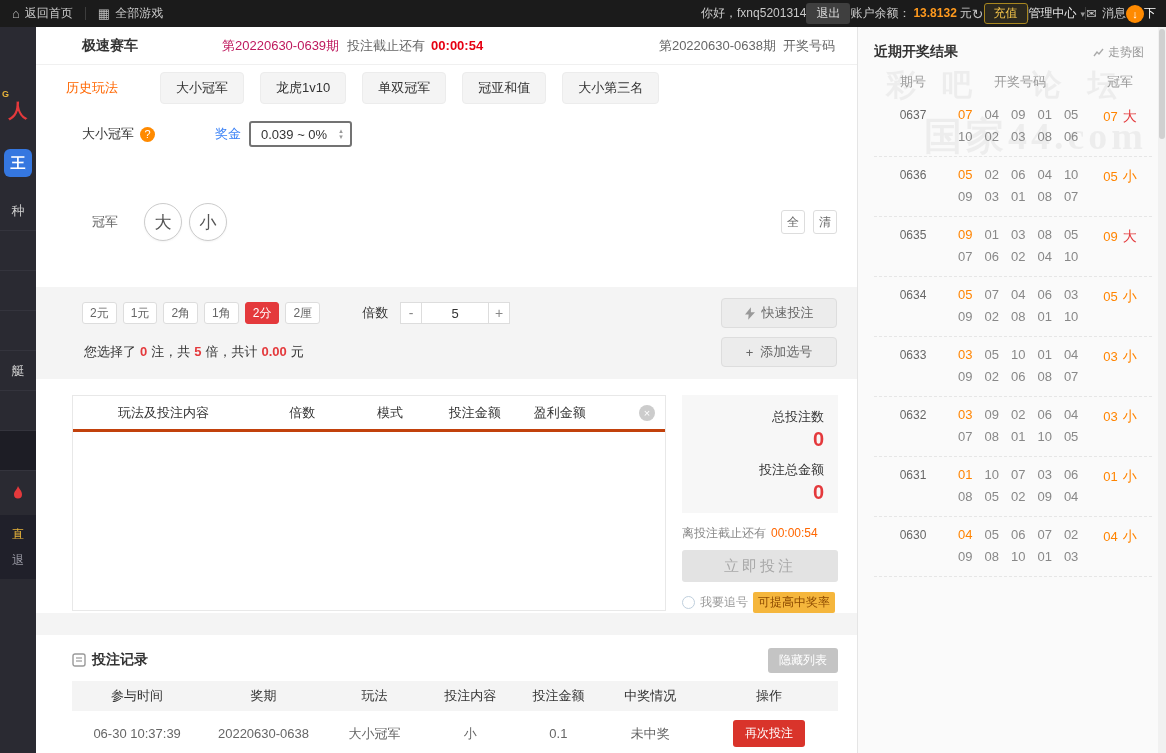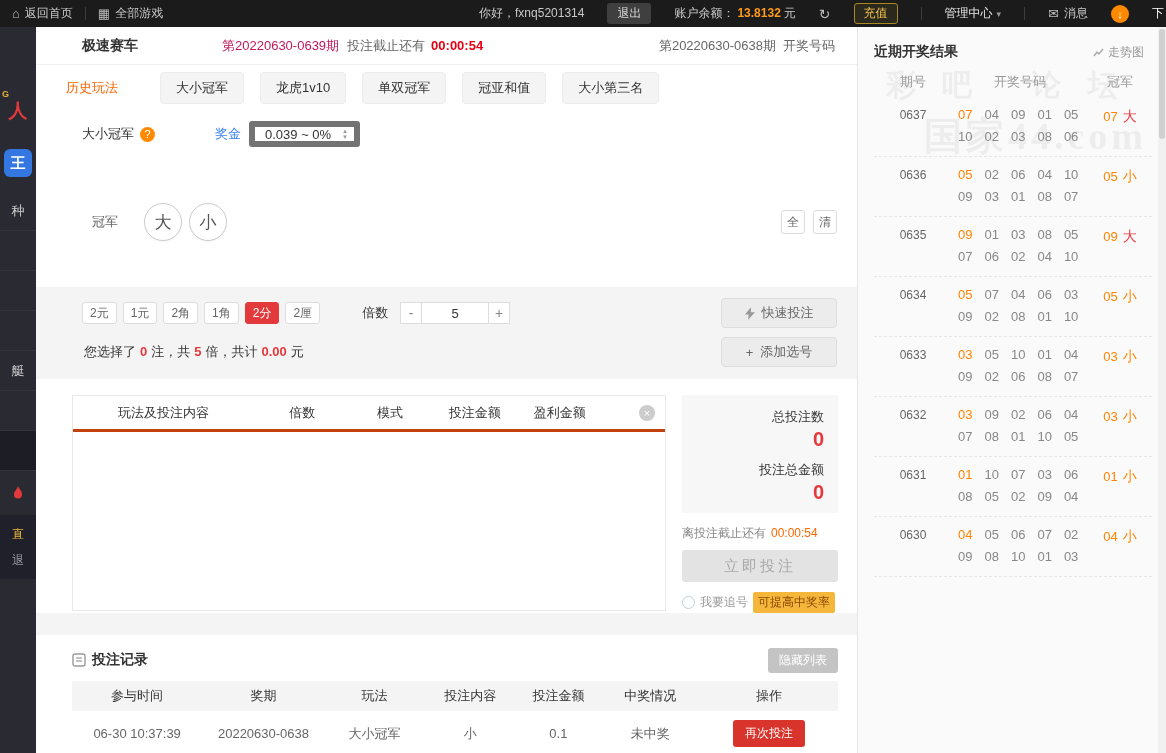--- a/index.html
+++ b/index.html
@@ -4,21 +4,21 @@
 <style>
   *{margin:0;padding:0;box-sizing:border-box}
   html,body{width:1166px;height:753px;overflow:hidden}
   body{font-family:"Liberation Sans","DejaVu Sans",sans-serif;font-size:13px;color:#333;background:#f0f0f0;position:relative}
 
   
   .topbar{position:absolute;top:0;left:0;width:1166px;height:27px;background:#1b1b1b;display:flex;align-items:center;color:#c9c9c9;font-size:12px;z-index:20;white-space:nowrap}
   .tb-item{display:flex;align-items:center;gap:5px;padding:0 12px;height:100%;cursor:pointer}
   .tb-ico{font-size:13px;color:#bbb}
   .tb-sep{width:1px;height:13px;background:#3d3d3d}
-  .tb-right{margin-left:auto;display:flex;align-items:center;gap:23px;padding-right:2px}
+  .tb-right{margin-left:auto;display:flex;align-items:center;gap:0;padding-right:10px}
   .logout-btn{background:#3f3f3f;border-radius:3px;padding:2px 10px;color:#ddd;cursor:pointer}
   .balance-num{color:#ff9a1e;font-weight:bold;margin:0 3px}
   .refresh-icon{color:#bbb;font-size:14px;cursor:pointer}
   .recharge{color:#f6c64b;border:1px solid #a8871f;background:rgba(246,198,75,.08);border-radius:3px;padding:1px 9px;cursor:pointer}
   .admin{display:flex;gap:4px;align-items:center;color:#e6e6e6;cursor:pointer}
   .caret{font-size:9px;color:#999}
   .msg{display:flex;gap:5px;align-items:center;cursor:pointer}
   .dl-circle{width:18px;height:18px;border-radius:50%;background:#ff8a00;color:#fff;display:flex;align-items:center;justify-content:center;font-size:11px;cursor:pointer;flex:none}
   .dl-text{color:#fff}
 
@@ -46,21 +46,21 @@
   .header-right .lbl{margin-left:7px}
 
   .tabs-row{height:46px;display:flex;align-items:center;padding-left:30px}
   .history-link{color:#f60;margin-right:42px;cursor:pointer}
   .tab-btn{background:#f4f4f4;border:1px solid #ececec;border-radius:4px;padding:6px 15px;color:#333;cursor:pointer;margin-right:16px}
 
   .config-row{height:46px;display:flex;align-items:center;padding-left:46px}
   .play-name{color:#333}
   .help-icon{width:15px;height:15px;border-radius:50%;background:#ff8a00;color:#fff;font-size:11px;display:flex;align-items:center;justify-content:center;margin:0 60px 0 6px;cursor:pointer}
   .prize-label{color:#3b82f6;margin-right:8px}
-  .prize-box{border:6px solid #737373;border-radius:3px;height:26px;display:flex;align-items:center;padding:0 7px 0 10px;gap:12px;background:#fff}
+  .prize-box{border:2px solid #737373;border-radius:3px;height:26px;display:flex;align-items:center;padding:0 7px 0 10px;gap:12px;background:#fff}
   .spinner{display:flex;flex-direction:column;font-size:7px;color:#999;line-height:6px;cursor:pointer}
 
   .select-area{height:130px;display:flex;align-items:center;padding:0 20px 0 56px}
   .row-label{color:#666;margin-right:26px}
   .opt-circle{width:38px;height:38px;border-radius:50%;border:1px solid #ccc;background:#fff;display:flex;align-items:center;justify-content:center;font-size:17px;color:#555;margin-right:7px;cursor:pointer;box-shadow:0 1px 2px rgba(0,0,0,.05)}
   .select-spacer{flex:1}
   .mini-btn{width:24px;height:24px;border:1px solid #ddd;border-radius:3px;background:#fff;display:flex;align-items:center;justify-content:center;font-size:12px;color:#666;cursor:pointer;margin-left:8px}
 
   .amount-band{background:#f4f4f4;padding:11px 20px 12px 46px}
   .amount-row{display:flex;align-items:center}

